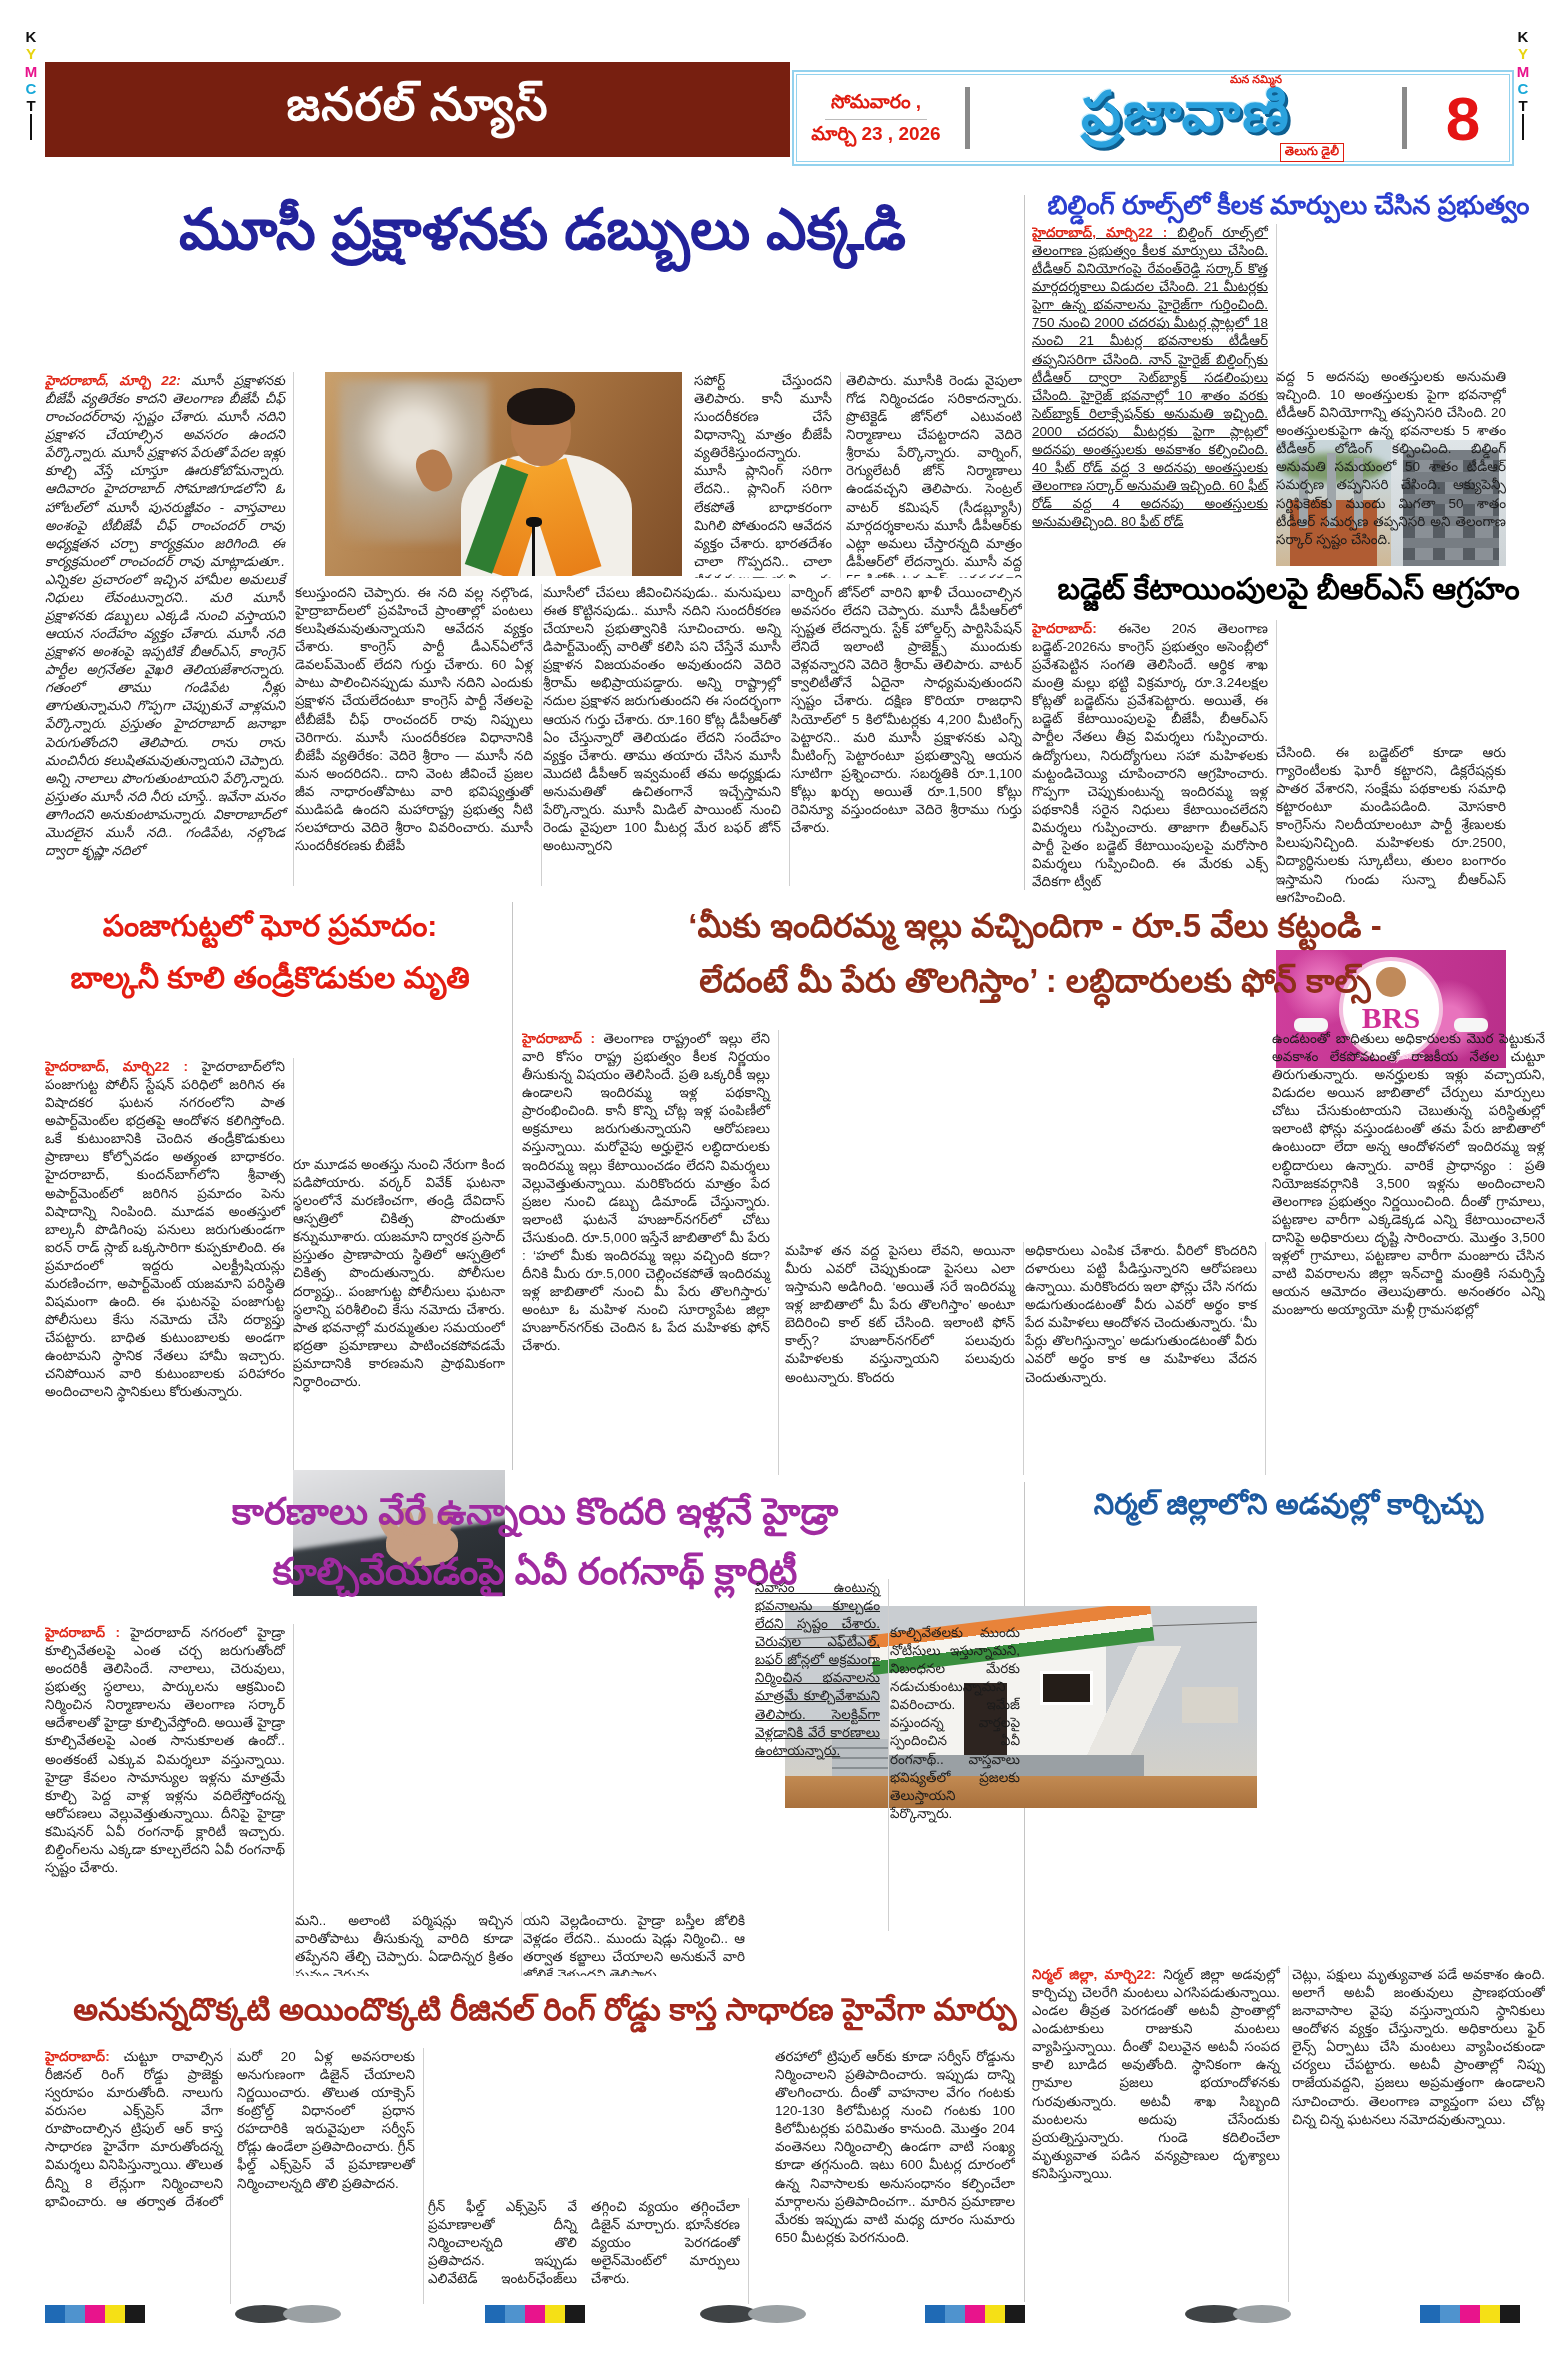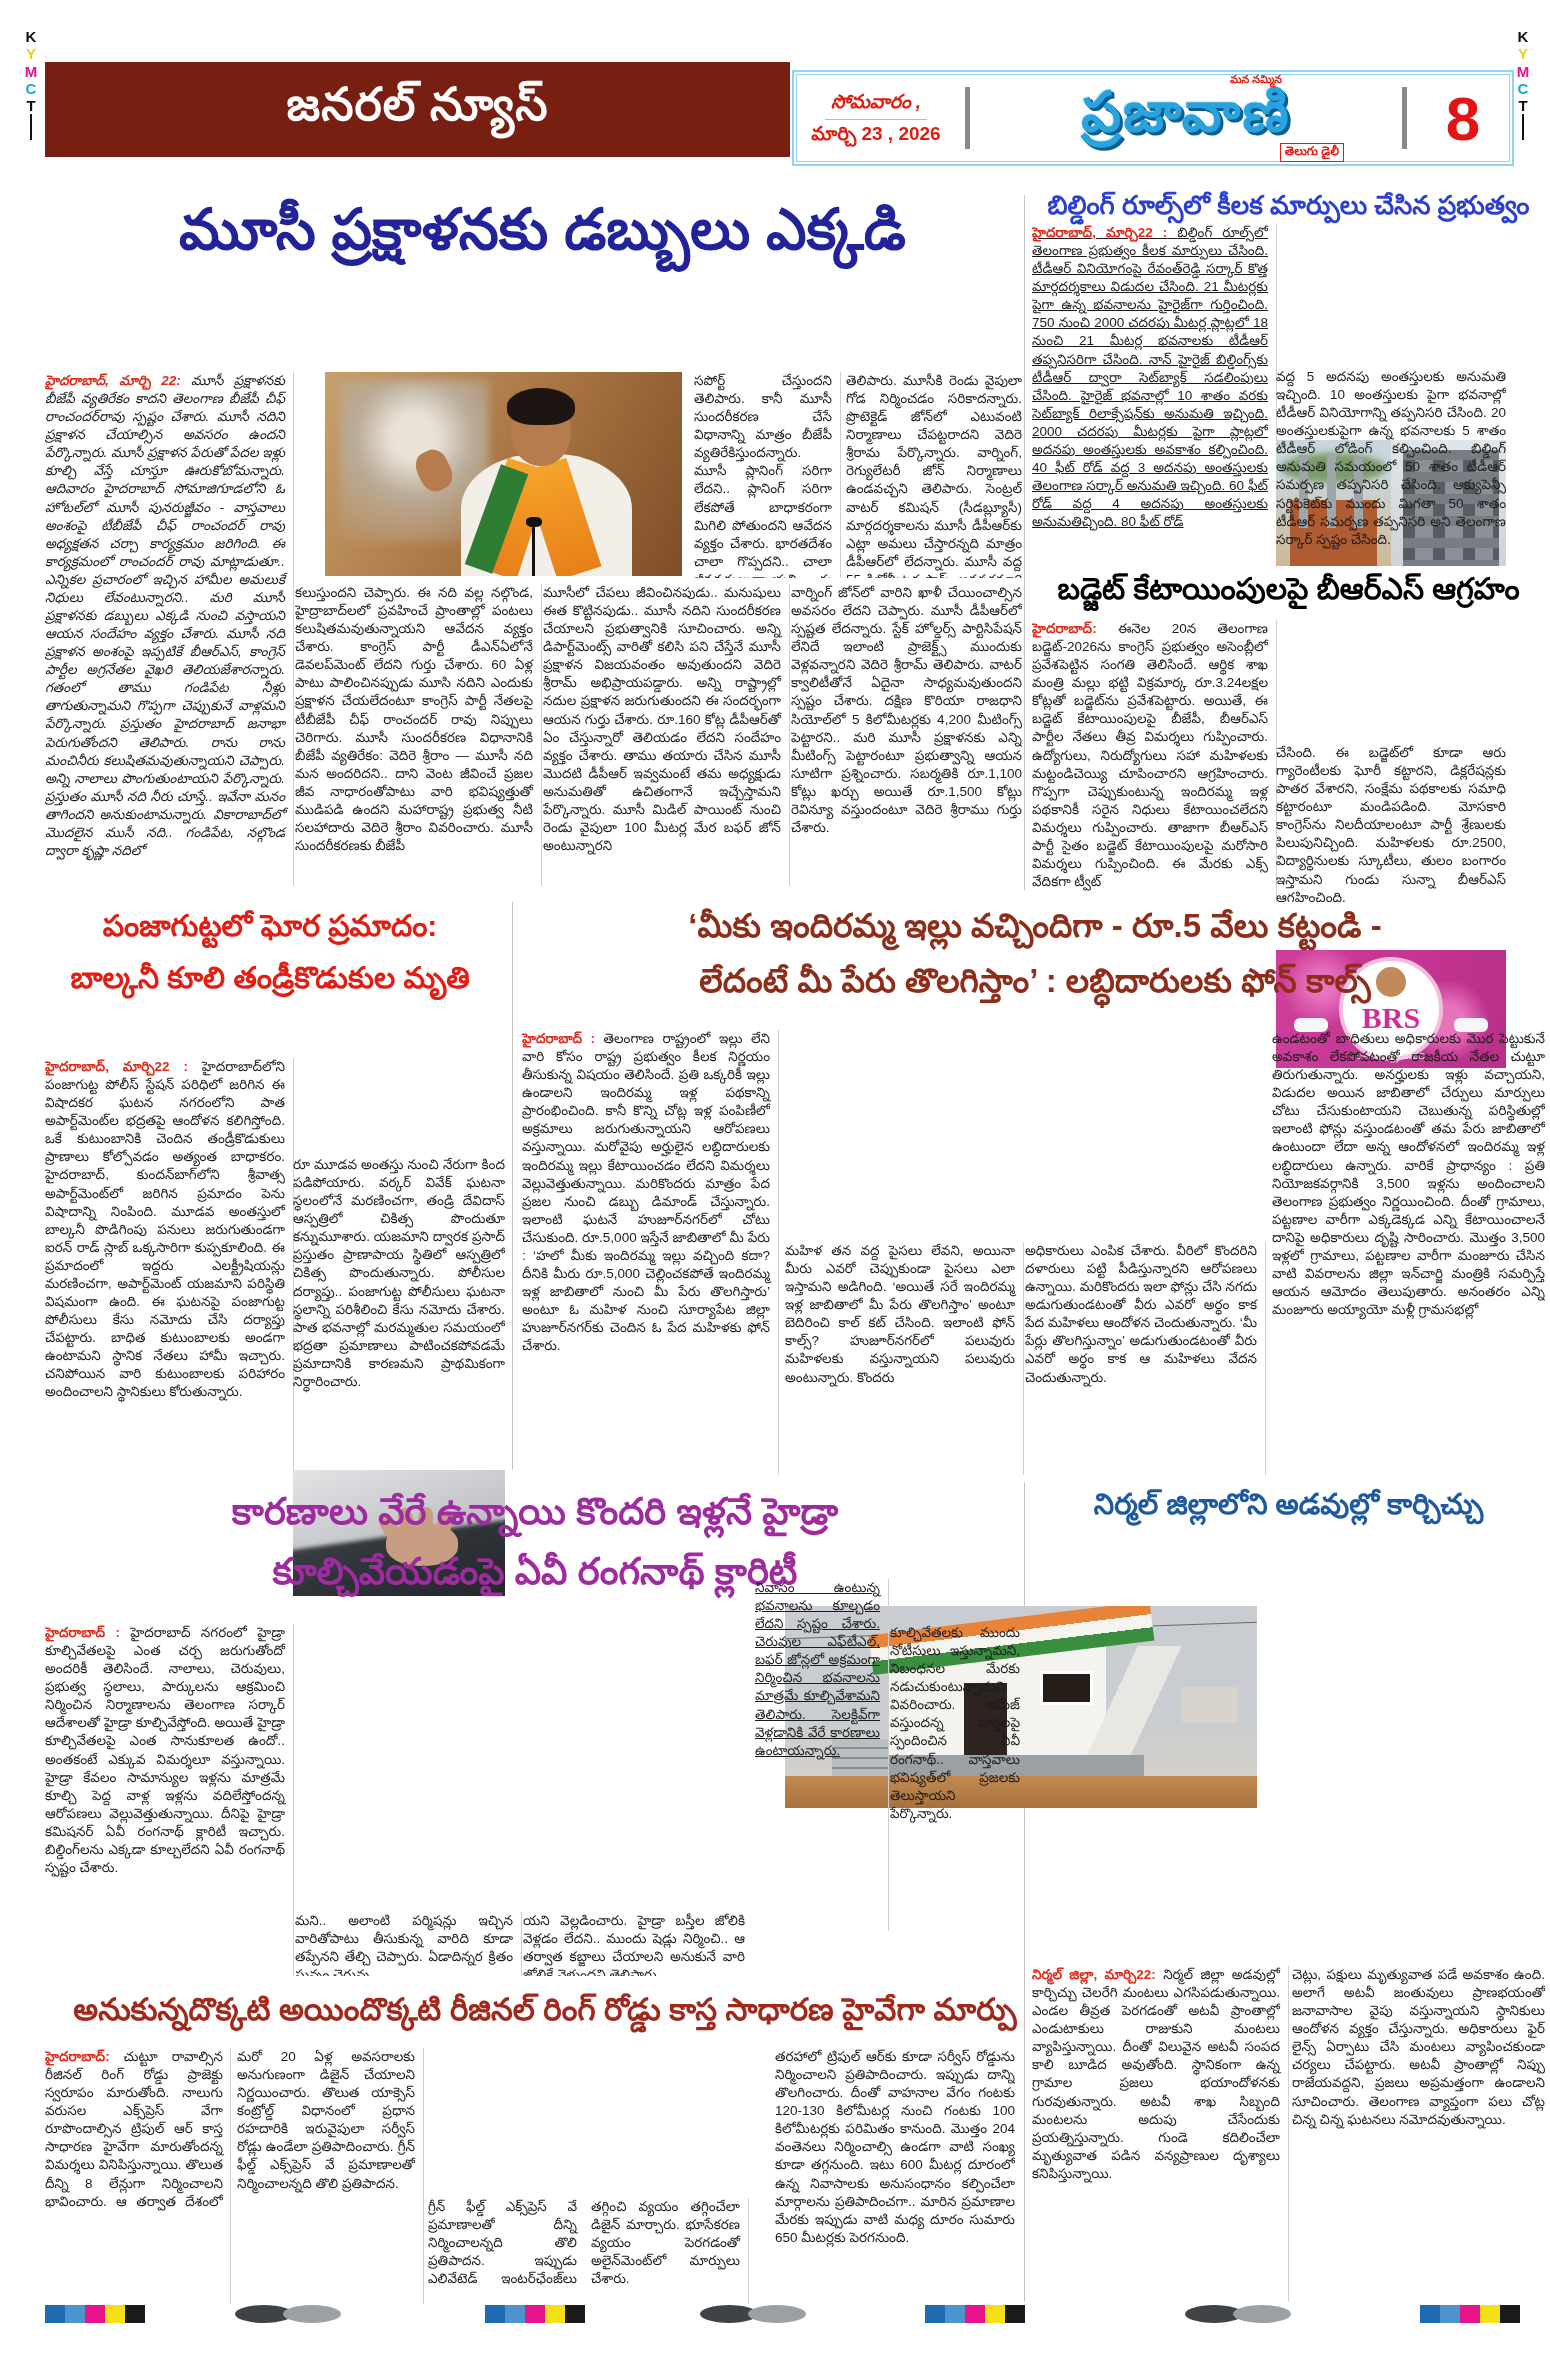--- a/index.html
+++ b/index.html
@@ -5,21 +5,21 @@
   html,body{margin:0;padding:0;background:#e9e9e9;}
   #page{position:relative;width:1550px;height:2369px;background:#ffffff;margin:0 auto;
         font-family:"Liberation Sans",sans-serif;overflow:hidden;}
   .abs{position:absolute;}
   
   #banner{left:45px;top:62px;width:745px;height:95px;background:#771f10;display:flex;align-items:center;justify-content:center;}
   #banner .t{color:#ffffff;font-size:46px;font-weight:bold;letter-spacing:1px;}
   #headerbox{left:792px;top:70px;width:718px;height:92px;border:2px solid #93d2ee;background:#fff;}
   #headerbox .inner{position:absolute;inset:2px;border:1px solid #93d2ee;display:flex;align-items:center;}
   .hdate{width:158px;text-align:center;color:#e01c10;font-weight:bold;font-size:19px;line-height:1.5;}
-  .hdate .l1{border-bottom:1px solid #bbb;display:inline-block;padding:0 6px 2px;font-style:italic;}
+  .hdate .l1{border-bottom:1px solid #bbb;display:inline-block;padding:0 6px 2px;}
   .hdiv{width:5px;height:62px;background:#8a8a8a;margin:0 10px;}
   .mast{flex:1;text-align:center;position:relative;}
   .mast .logo{font-size:56px;font-weight:bold;color:#2aa2de;letter-spacing:2px;
       text-shadow:2px 2px 0 #0e5f91,3px 3px 0 #0e5f91,-1px -1px 0 #cdeefb;}
   .mast .top-tag{position:absolute;top:-6px;right:110px;color:#e01c10;font-size:11px;font-weight:bold;}
   .mast .bot-tag{position:absolute;bottom:-4px;right:48px;color:#e01c10;font-size:12px;font-weight:bold;border:1px solid #e01c10;background:#fff;padding:0 4px;}
   .pgnum{width:92px;text-align:center;color:#e41414;font-size:62px;font-weight:bold;}
   
   .reg{width:30px;display:flex;flex-direction:column;align-items:center;font-weight:bold;font-size:15px;line-height:1.15;}
   .reg .bar{width:2px;height:26px;background:#111;}

